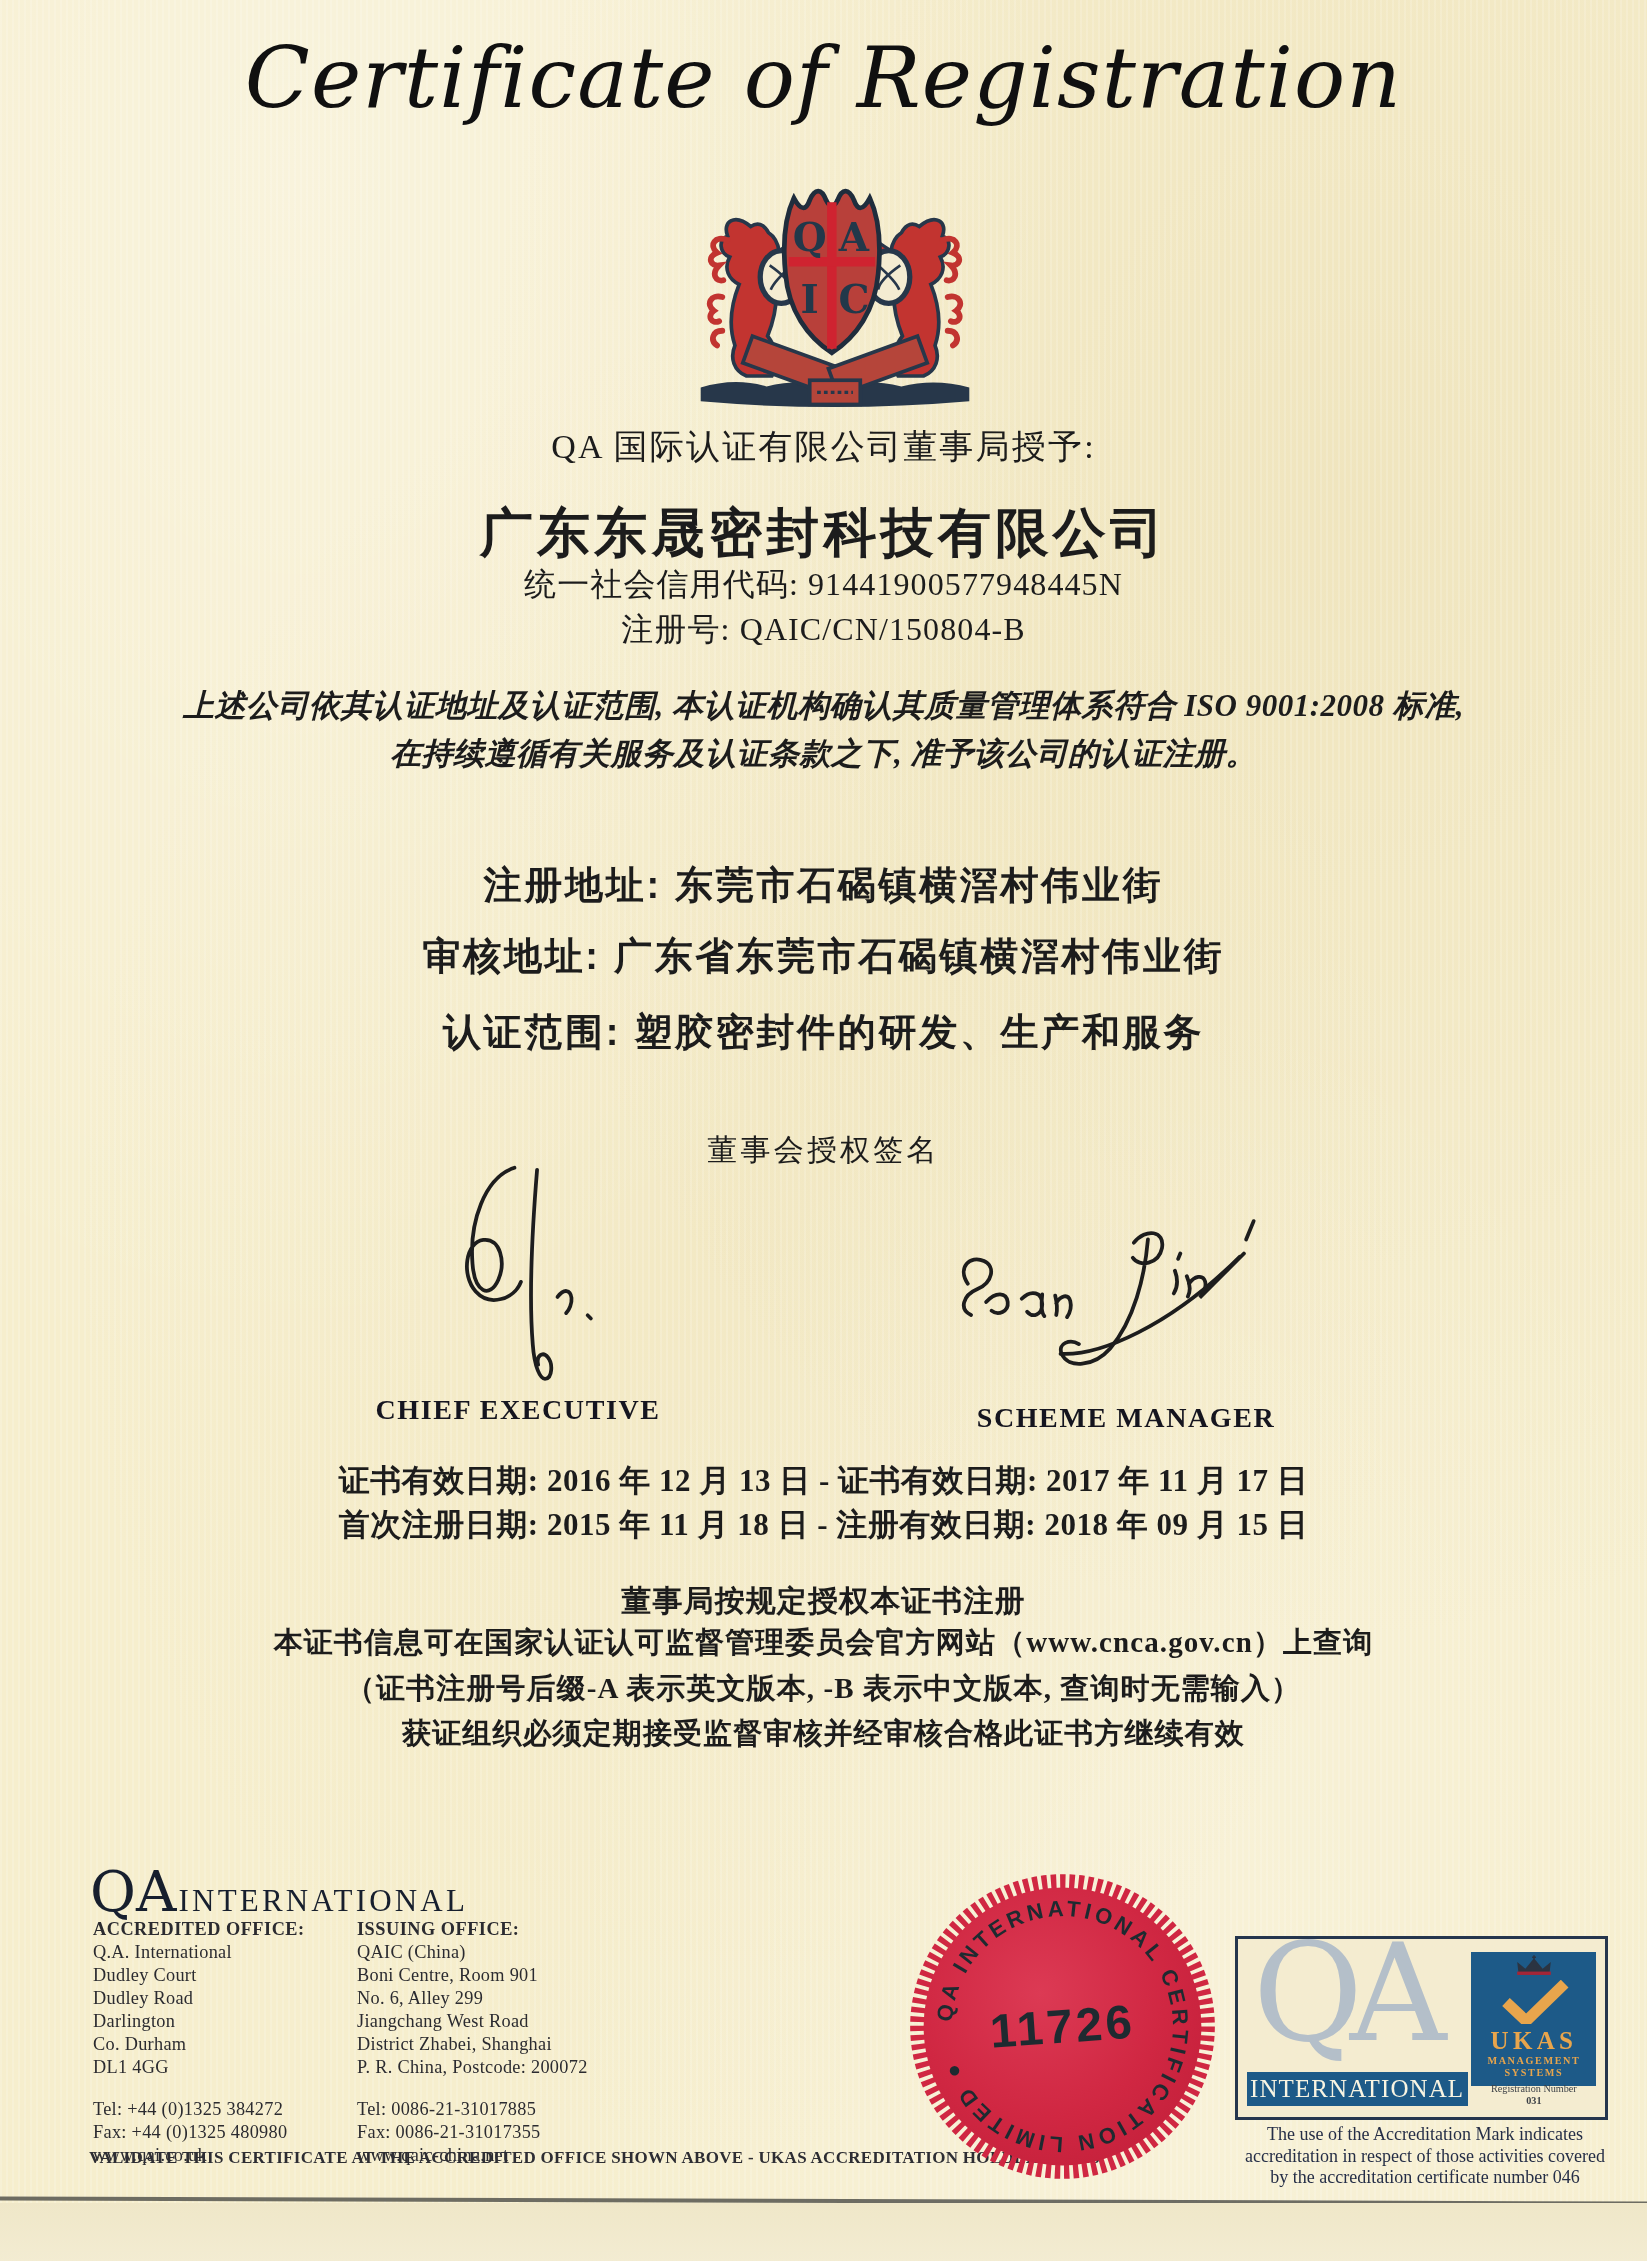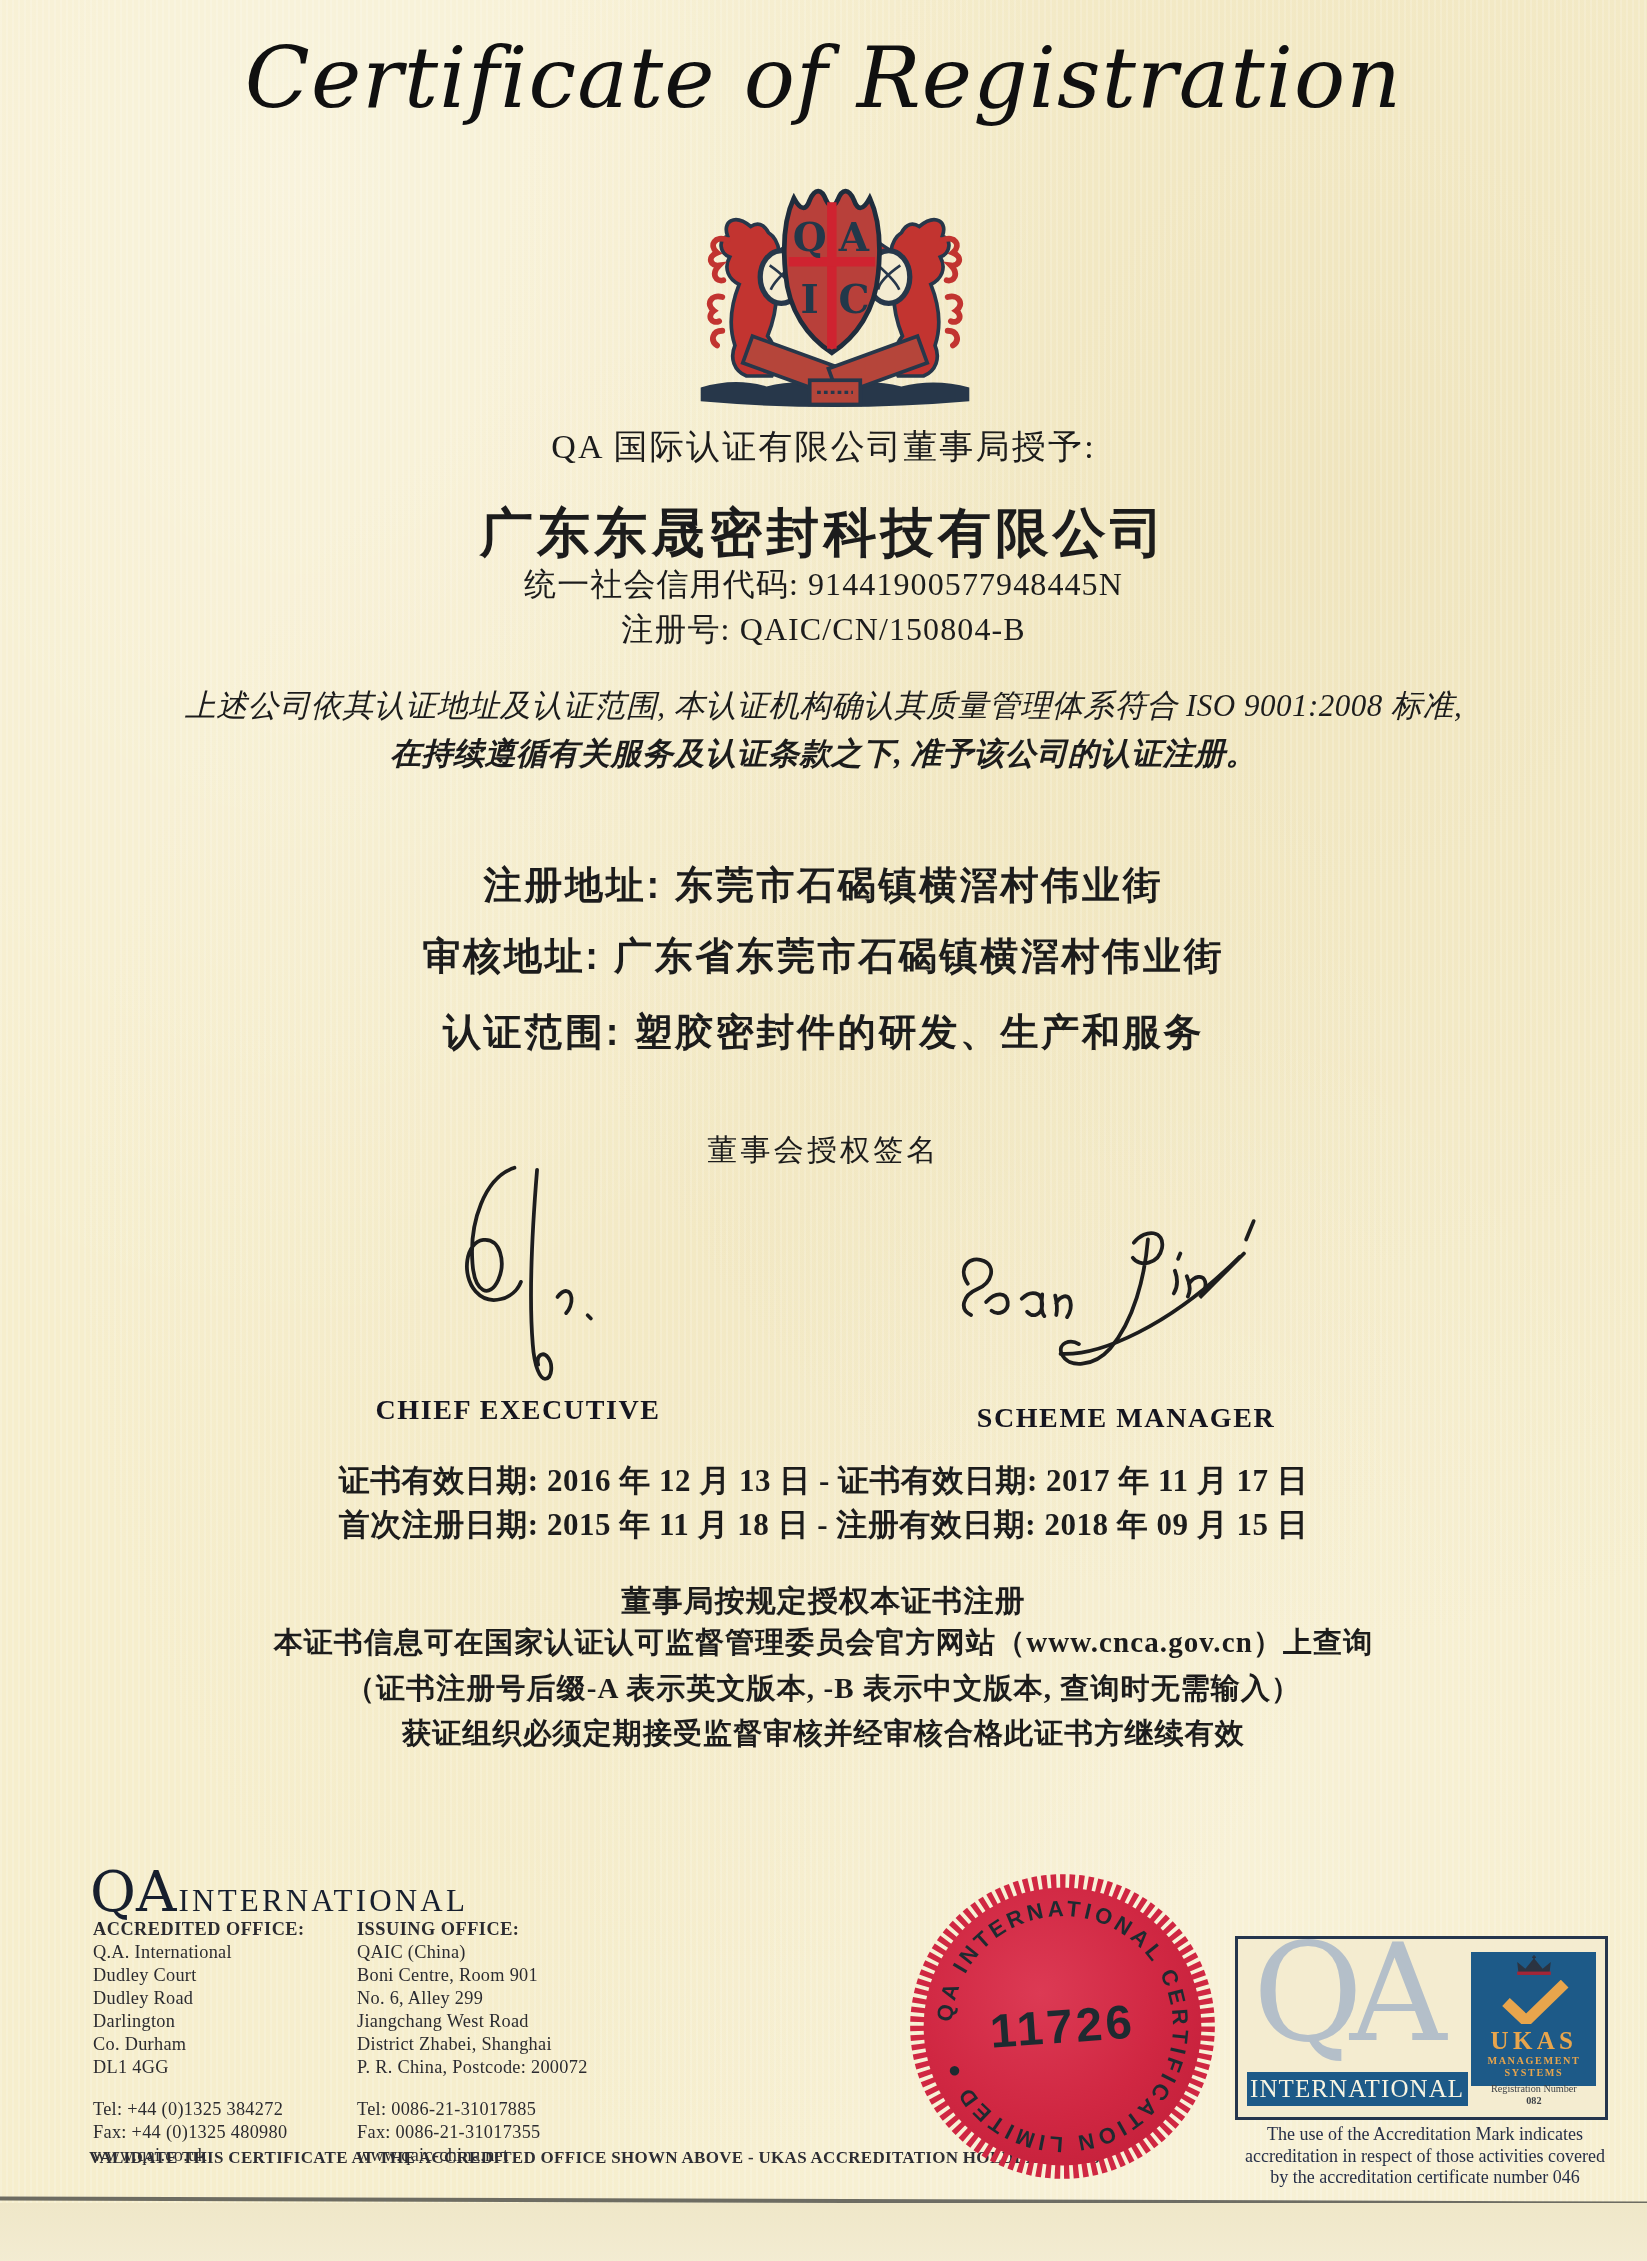--- a/index.html
+++ b/index.html
@@ -15,21 +15,21 @@
     font-family:"Liberation Serif","DejaVu Serif",serif; color:#1c1c1c;
   }
   .center{position:absolute;left:0;right:0;text-align:center;}
   .title{top:28px;font-family:"DejaVu Serif",serif;font-style:italic;font-size:85px;
          letter-spacing:1.1px;color:#101010;font-weight:500;}
   .crest{position:absolute;left:668px;top:178px;width:334px;height:237px;}
   .intro{top:424px;font-size:34px;letter-spacing:2.2px;}
   .company{top:498px;font-size:53px;font-weight:bold;font-family:"Liberation Sans","DejaVu Sans",sans-serif;letter-spacing:4.3px;}
   .creditline{top:563px;font-size:32px;letter-spacing:1.1px;}
   .regline{top:608px;font-size:32px;letter-spacing:1.1px;}
-  .stmt1{top:685px;font-size:31px;font-style:italic;font-weight:400;letter-spacing:0.5px;}
+  .stmt1{top:685px;font-size:31px;font-style:italic;font-weight:700;letter-spacing:0.5px;}
   .stmt2{top:733px;font-size:31px;font-style:italic;font-weight:600;letter-spacing:0.5px;}
   .addr{font-size:38px;font-weight:bold;font-family:"Liberation Sans","DejaVu Sans",sans-serif;letter-spacing:2.7px;}
   .addr1{top:860px;} .addr2{top:931px;} .addr3{top:1007px;}
   .sigcap{top:1130px;font-size:30px;letter-spacing:3.2px;}
   .sig-left{position:absolute;left:409px;top:1158px;width:226px;height:237px;}
   .sig-right{position:absolute;left:916px;top:1207px;width:356px;height:162px;}
   .role{position:absolute;font-size:28px;font-weight:bold;letter-spacing:1.6px;color:#15151f;}
   .role-left{left:351px;top:1394px;width:334px;text-align:center;}
   .role-right{left:959px;top:1402px;width:334px;text-align:center;}
   .dates{font-size:31px;font-weight:bold;letter-spacing:0.5px;}
@@ -259,21 +259,21 @@
       </svg>
       <svg viewBox="0 0 220 120" width="81" height="44">
         <polyline points="35,60 90,112 195,10" fill="none" stroke="#e8a54c" stroke-width="30"></polyline>
       </svg>
       <div class="word">UKAS</div>
       <div class="small">MANAGEMENT</div>
       <div class="small">SYSTEMS</div>
     </div>
     <div class="regnum">
       <div>Registration Number</div>
-      <div style="font-weight:bold">082</div>
+      <div style="font-weight:bold">031</div>
     </div>
   </div>
 
   <div class="ukas-caption">
     <div>The use of the Accreditation Mark indicates</div>
     <div>accreditation in respect of those activities covered</div>
     <div>by the accreditation certificate number 046</div>
   </div>
 
   <div class="scanline"></div>

